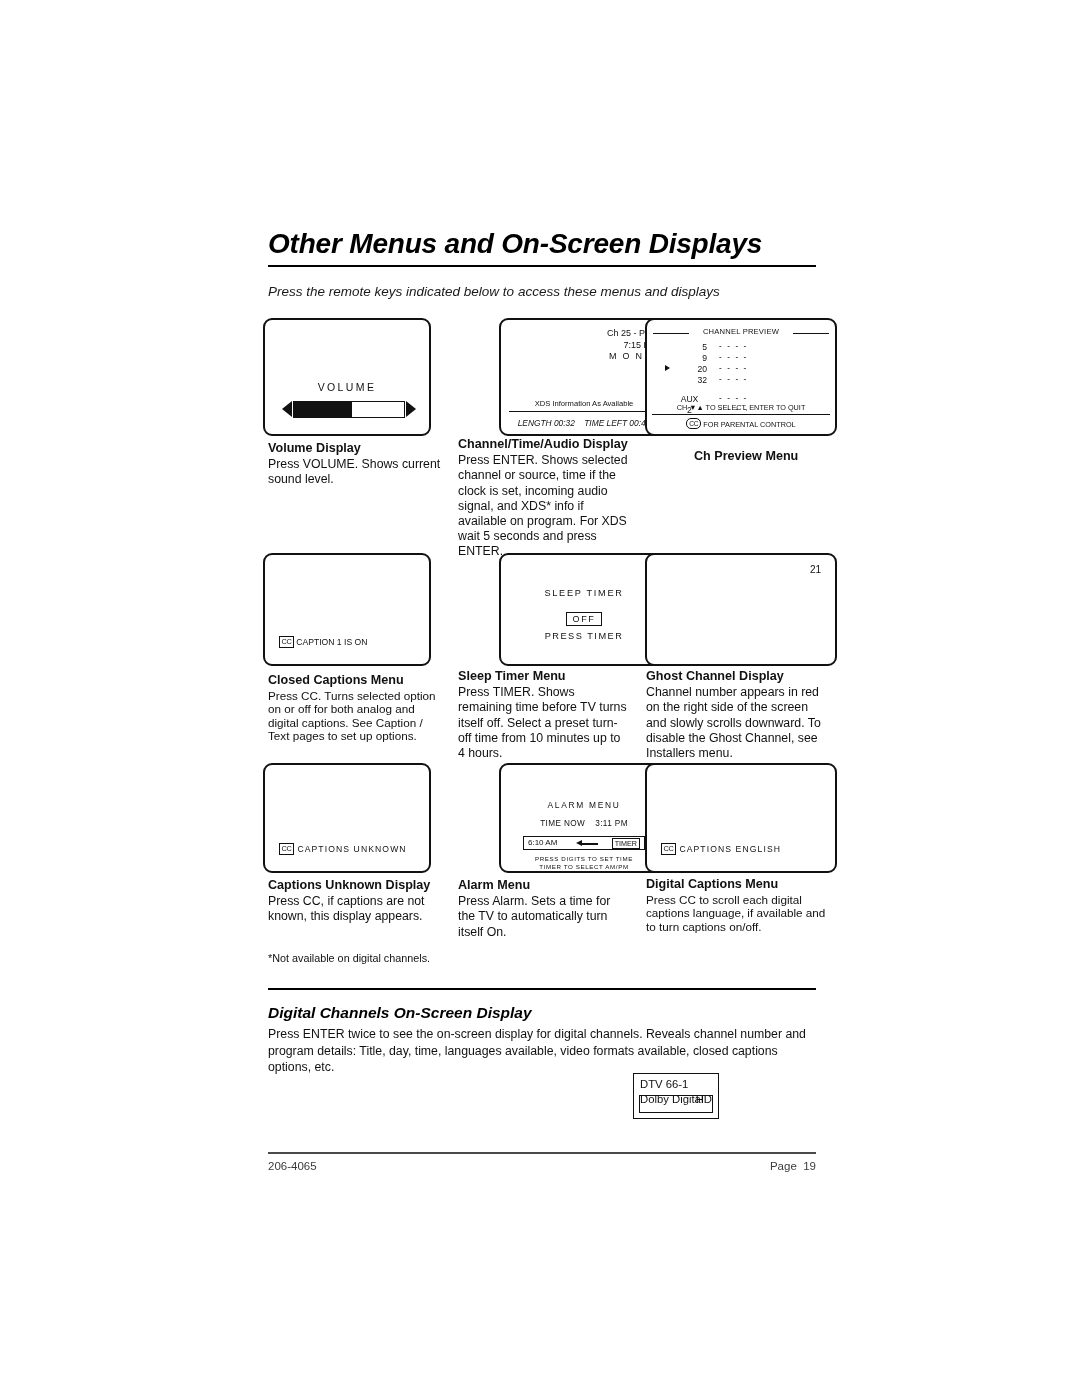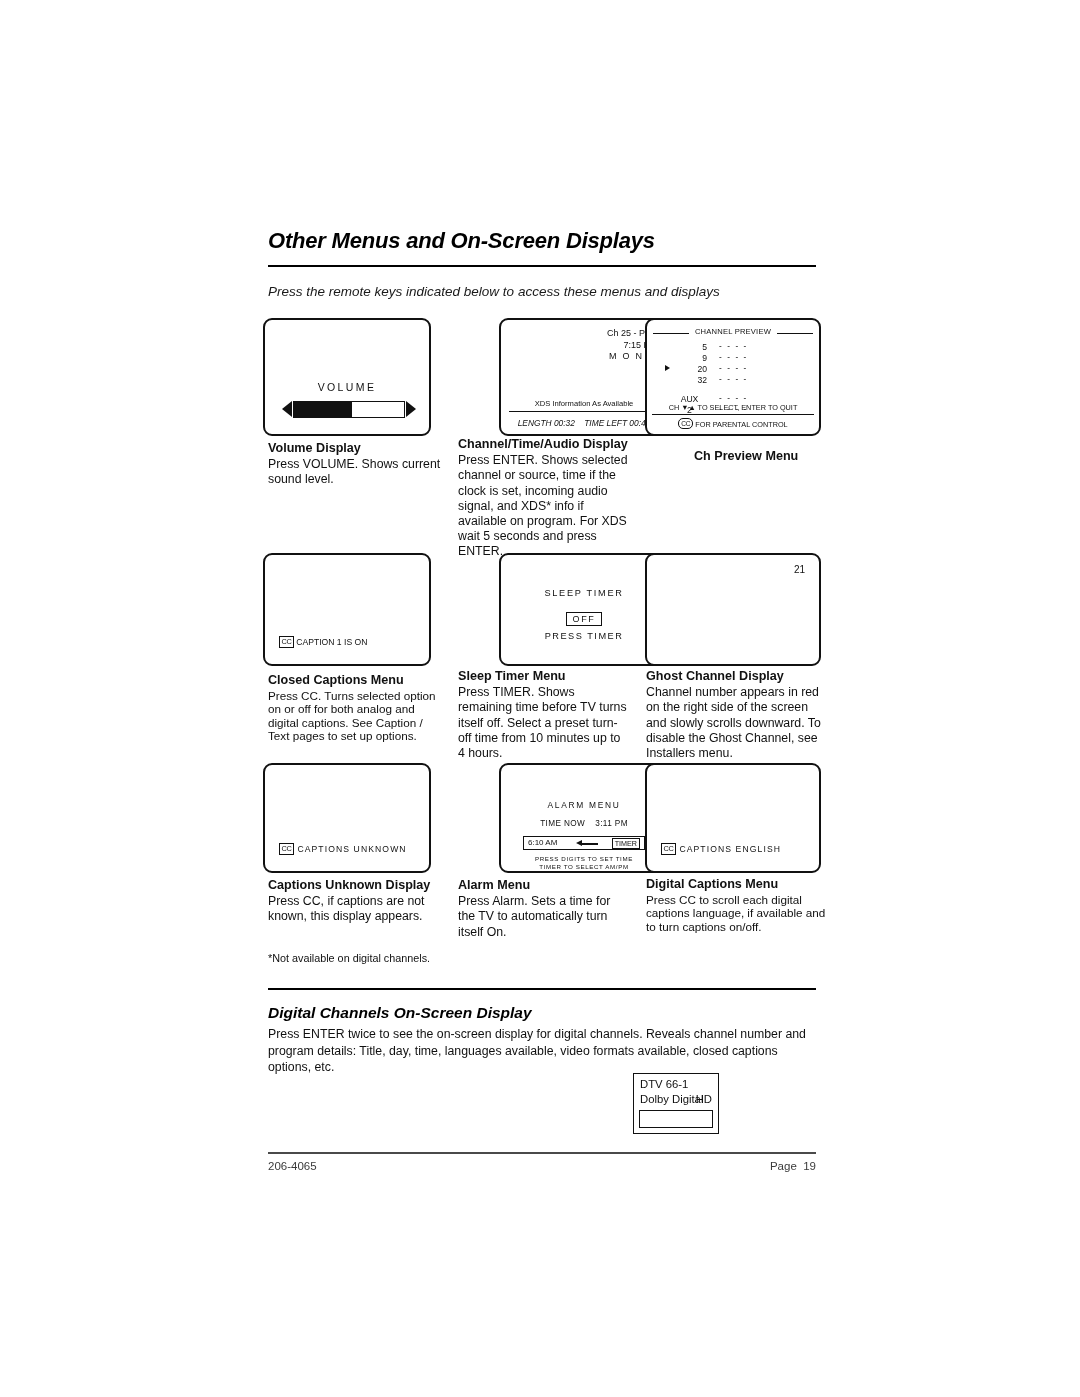--- a/index.html
+++ b/index.html
@@ -21,21 +21,21 @@
     width: 1080px;
     height: 1397px;
     overflow: hidden;
   }
 
   
   .page-title {
     position: absolute;
     left: 268px;
     top: 228px;
-    font-size: 22px;
+    font-size: 28px;
     font-weight: bold;
     font-style: italic;
     letter-spacing: -0.2px;
   }
   .title-rule {
     position: absolute;
     left: 268px;
     top: 265px;
     width: 548px;
     height: 2px;
@@ -64,21 +64,21 @@
     left: 0; top: 0; right: 0; bottom: 0;
   }
 
   
   .col1 { left: 263px; }
   .col2 { left: 456px; margin-left: 43px; }
   .col3 { left: 645px; }
 
   .w1 { width: 168px; }
   .w2 { width: 170px; }
-  .w3 { width: 176px; }
+  .w3 { width: 192px; }
 
   .row1 { top: 318px; height: 118px; }
   .row2 { top: 553px; height: 113px; }
   .row3 { top: 763px; height: 110px; }
 
   
   .vol-label {
     position: absolute;
     left: 0; right: 0;
     top: 61px;
@@ -484,21 +484,21 @@
     height: 61px;
     border: 1.8px solid #111;
     box-sizing: border-box;
     background: #fff;
   }
   .osd-side {
     position: absolute;
     left: 369px;
     top: 0;
     width: 86px;
-    height: 61px;
+    height: 46px;
     border: 1.8px solid #111;
     box-sizing: border-box;
     background: #fff;
   }
   .osd-title {
     position: absolute;
     left: 8px;
     top: 5px;
     font-size: 12.6px;
     color: #111;

